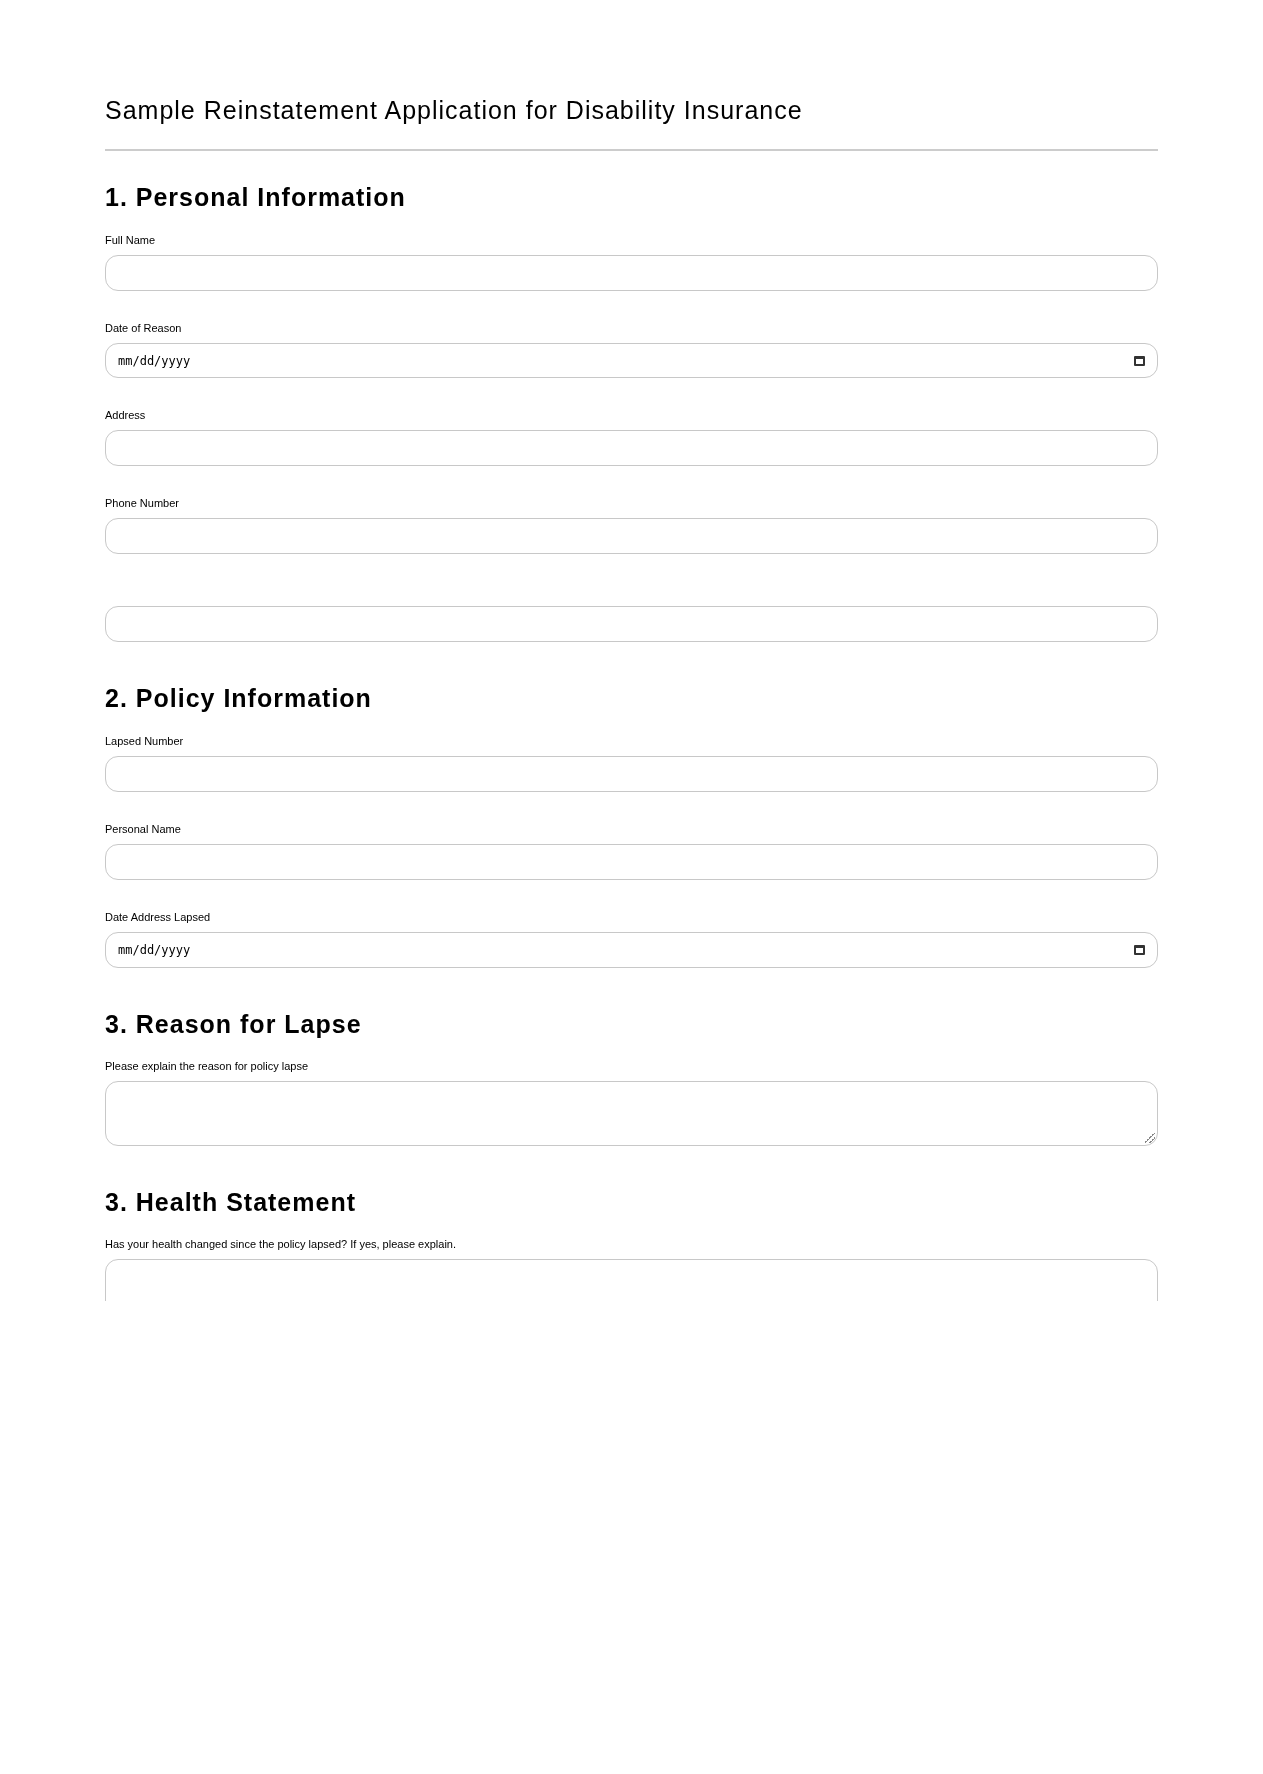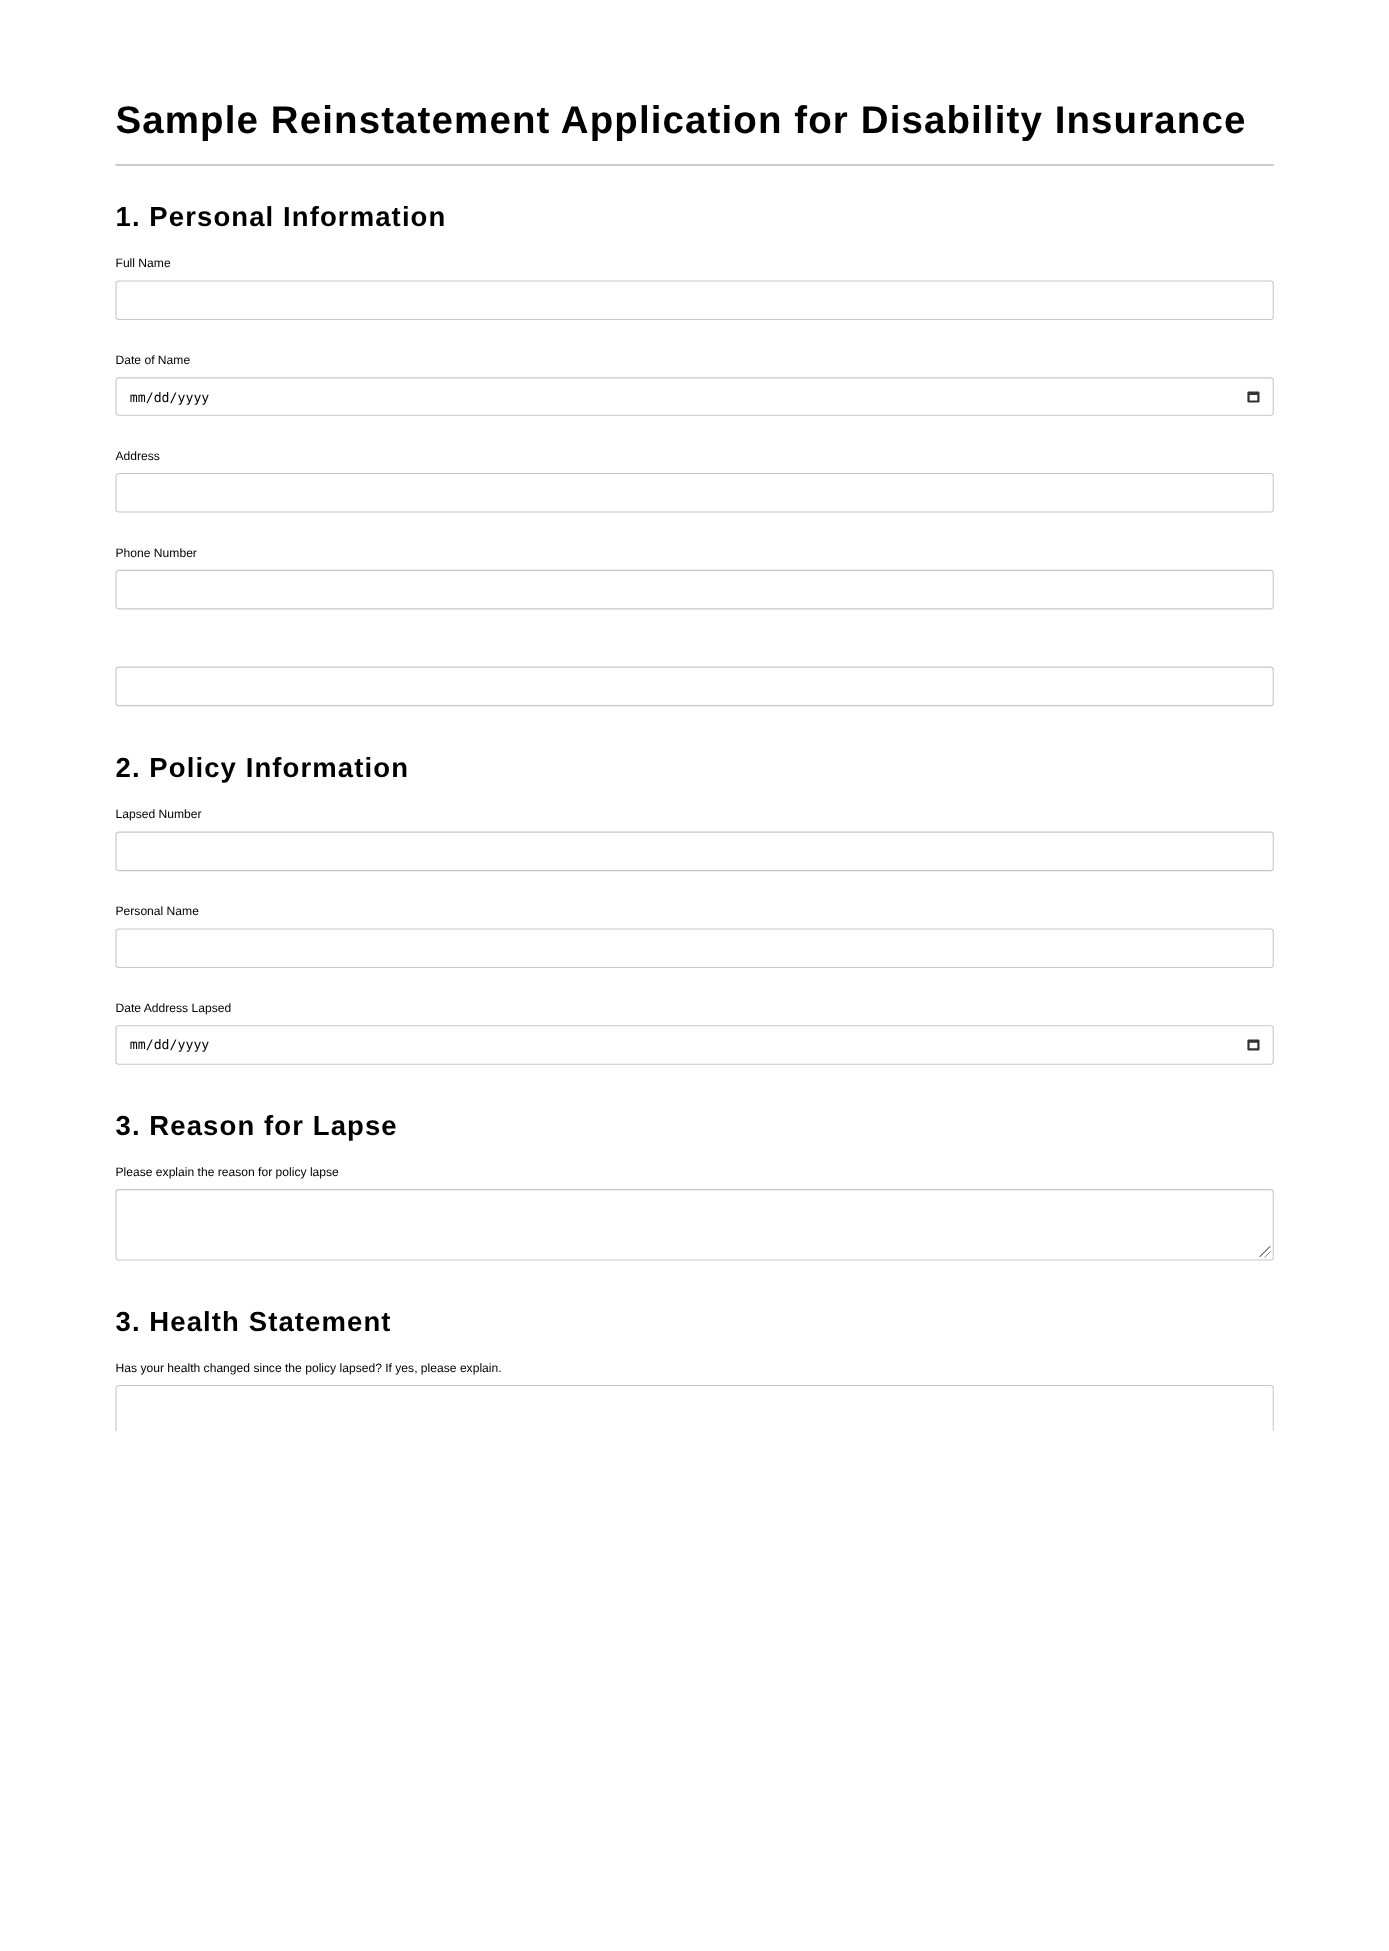--- a/index.html
+++ b/index.html
@@ -1,47 +1,47 @@
 <!DOCTYPE html>
 <html><head>
 <meta charset="utf-8">
 <style>
   html, body { margin:0; padding:0; background:#ffffff; }
   body { width:1263px; height:1774px; position:relative; overflow:hidden;
          font-family:"Liberation Sans", sans-serif; color:#000; }
   .container { position:absolute; left:105px; top:0; width:1053px; }
-  h1 { position:absolute; left:0; top:88px; margin:0; font-size:35px; font-weight:bold;
+  h1 { position:absolute; left:0; top:88px; margin:0; font-size:25px; font-weight:normal;
        letter-spacing:1px; white-space:nowrap; line-height:44px;text-align:center; }
   .rule { position:absolute; left:0; top:149px; width:1053px; height:0; border-top:2px solid #cccccc; }
   h2 { position:absolute; left:0; margin:0; font-size:25px; font-weight:bold; letter-spacing:1px;
        line-height:32px; white-space:nowrap;text-align:center; }
   .label { position:absolute; left:0; font-size:11px; line-height:20px; white-space:nowrap; }
   .field { position:absolute; left:0; width:1053px; box-sizing:border-box; border:1.5px solid #c8c8c8;
-           border-radius:3px; background:#fff; }
+           border-radius:13px; background:#fff; }
   .date-text { position:absolute; left:12px; top:50%; transform:translateY(-50%);
                font-family:"DejaVu Sans Mono", monospace; font-size:12px; color:#000; }
   .cal { position:absolute; right:12px; top:50%; transform:translateY(-50%); width:11px; height:10px;
          border:2px solid #333; border-top-width:3px; border-radius:1px; box-sizing:border-box; }
   .grip { position:absolute; right:2px; bottom:2px; width:10px; height:10px;
           background:linear-gradient(135deg, transparent 45%, #888 45%, #888 52%, transparent 52%, transparent 70%, #888 70%, #888 77%, transparent 77%); }
   .cutoff { position:absolute; left:0; top:1301px; width:1263px; height:480px; background:#fff; }
 </style>
 </head>
 <body>
 
 <div class="container">
   <h1>Sample Reinstatement Application for Disability Insurance</h1>
   <div class="rule"></div>
 
   <h2 style="top:181px">1. Personal Information</h2>
 
   <div class="label" style="top:230px">Full Name</div>
   <div class="field" style="top:255px;height:36px"></div>
 
-  <div class="label" style="top:318px">Date of Name</div>
+  <div class="label" style="top:318px">Date of Reason</div>
   <div class="field" style="top:343px;height:35px">
     <span class="date-text">mm/dd/yyyy</span>
     <span class="cal"></span>
   </div>
 
   <div class="label" style="top:405px">Address</div>
   <div class="field" style="top:430px;height:36px"></div>
 
   <div class="label" style="top:493px">Phone Number</div>
   <div class="field" style="top:518px;height:36px"></div>

